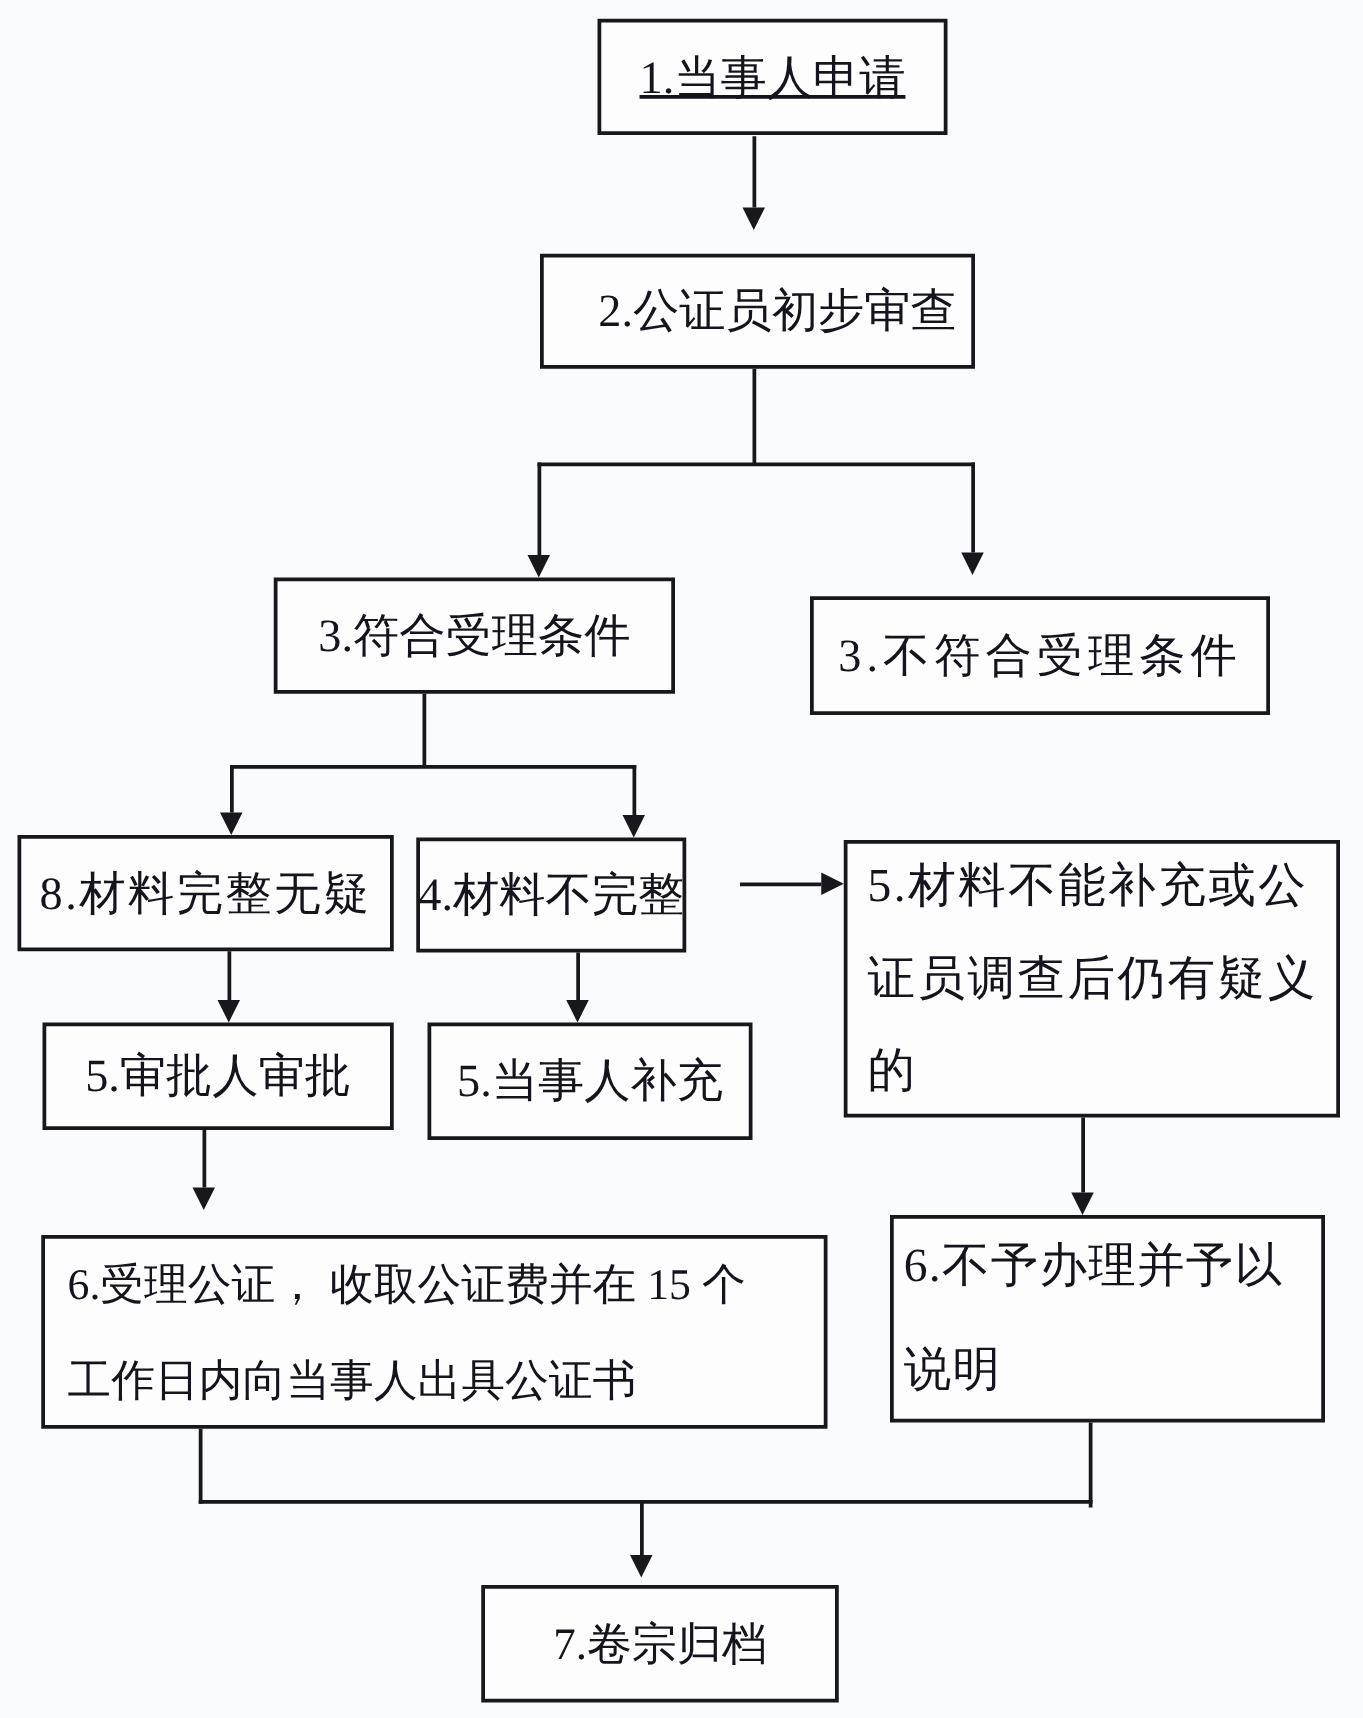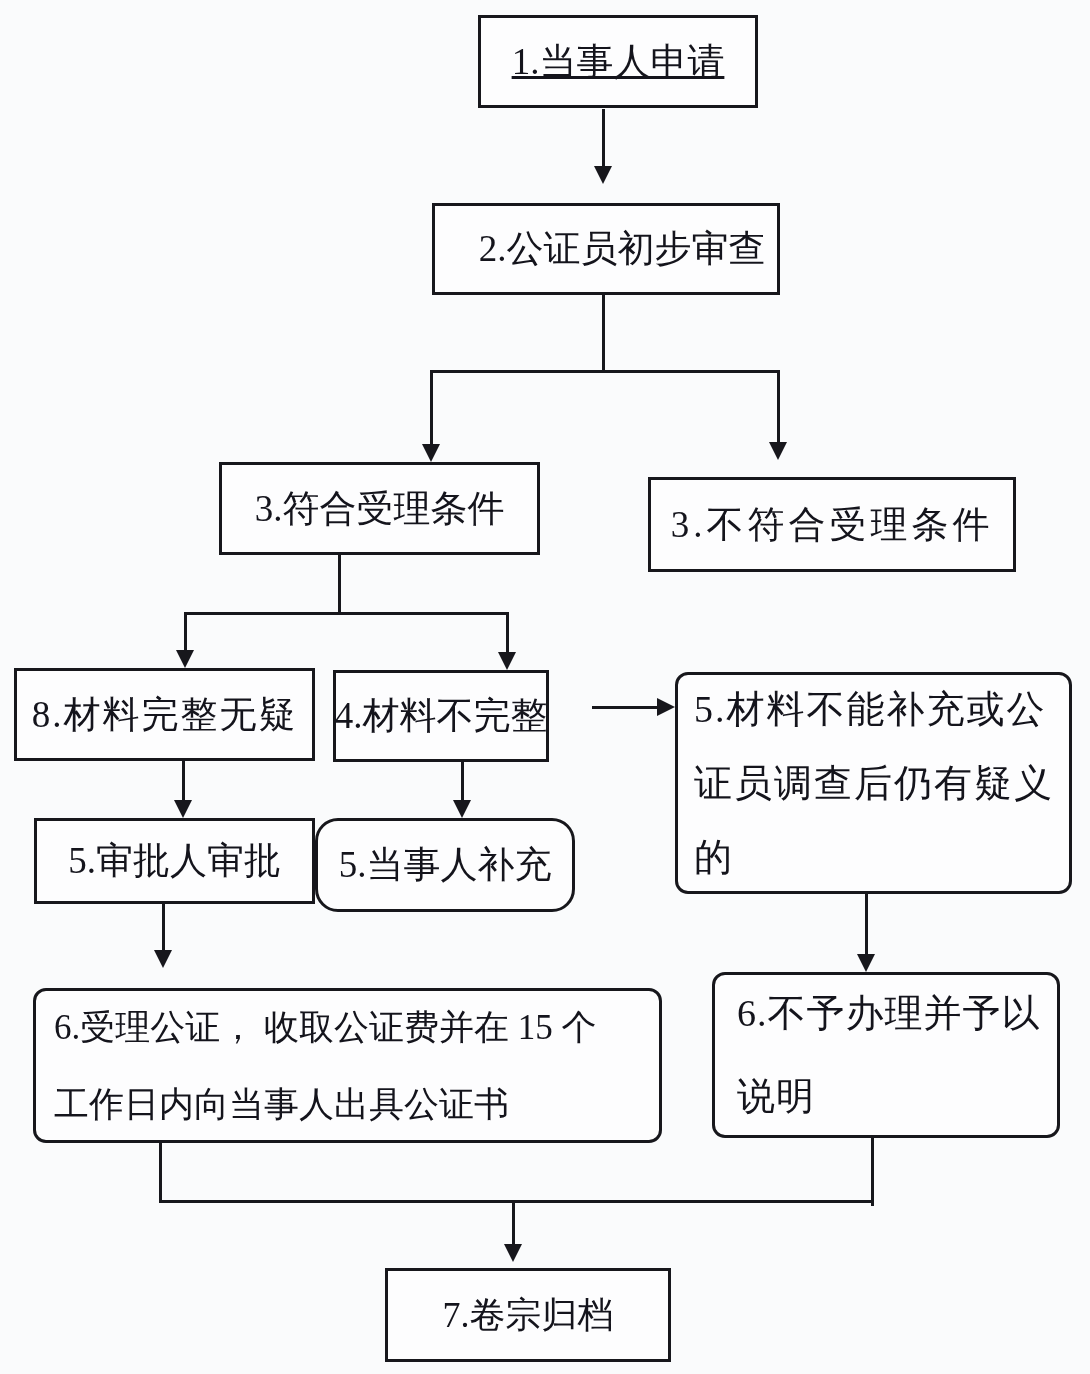--- a/index.html
+++ b/index.html
@@ -10,45 +10,45 @@
     position:relative;width:1090px;height:1374px;background:var(--bg);
     font-family:"Liberation Serif","DejaVu Serif",serif;color:var(--text);
     overflow:hidden;
   }
   .box{
     position:absolute;box-sizing:border-box;border:3px solid var(--line);
     background:var(--fill);display:flex;align-items:center;justify-content:center;
     font-size:37px;
   }
   .box .lbl{white-space:nowrap;}
-  .box.ml{flex-direction:column;align-items:flex-start;justify-content:center;border-radius:13px;}
+  .box.ml{flex-direction:column;align-items:flex-start;justify-content:center;}
   .tline{white-space:nowrap;}
   .vline{position:absolute;width:2.6px;background:var(--line);}
   .hline{position:absolute;height:2.6px;background:var(--line);}
   .arrow-down{position:absolute;width:0;height:0;
     border-left:9px solid transparent;border-right:9px solid transparent;
     border-top:18px solid var(--line);}
   .arrow-right{position:absolute;width:0;height:0;
     border-top:9px solid transparent;border-bottom:9px solid transparent;
     border-left:18px solid var(--line);}
 
   
   #b1{left:478px;top:15px;width:280px;height:93px;text-decoration:underline;}
   #b2{left:432px;top:203px;width:348px;height:92px;padding-left:32px;}
   #b3l{left:219px;top:462px;width:321px;height:93px;}
   #b3r{left:648px;top:460px;width:368px;height:95px;letter-spacing:4px;margin-top:17px;}
   #b4l{left:14px;top:668px;width:301px;height:93px;letter-spacing:2px;}
   #b4m{left:333px;top:670px;width:216px;height:92px;}
   #b5r{left:675px;top:672px;width:397px;height:222px;font-size:38px;letter-spacing:2px;padding-left:16px;}
   #b5r .tline{line-height:74px;}
   #b5l{left:34px;top:818px;width:281px;height:86px;justify-content:center;}
-  #b5m{left:315px;top:818px;width:260px;height:94px;border-radius:23px;}
+  #b5m{left:342px;top:818px;width:260px;height:94px;}
   #b6l{left:33px;top:988px;width:629px;height:155px;font-size:35px;padding-left:18px;}
   #b6l .tline{line-height:77px;}
-  #b6r{left:712px;top:972px;width:348px;height:166px;font-size:38px;letter-spacing:1px;padding-left:22px;}
+  #b6r{left:712px;top:972px;width:348px;height:166px;font-size:38px;letter-spacing:1px;padding-left:8px;}
   #b6r .tline{line-height:83px;}
   #b7{left:385px;top:1268px;width:286px;height:94px;font-size:36px;}
 
   
   #c1-v{left:602px;top:109px;height:57px;}
   #c1-a{left:594px;top:166px;}
   #c2-v{left:602px;top:295px;height:77px;}
   #c2-h{left:430px;top:370px;width:350px;}
   #c2-lv{left:430px;top:370px;height:74px;}
   #c2-la{left:422px;top:444px;}

